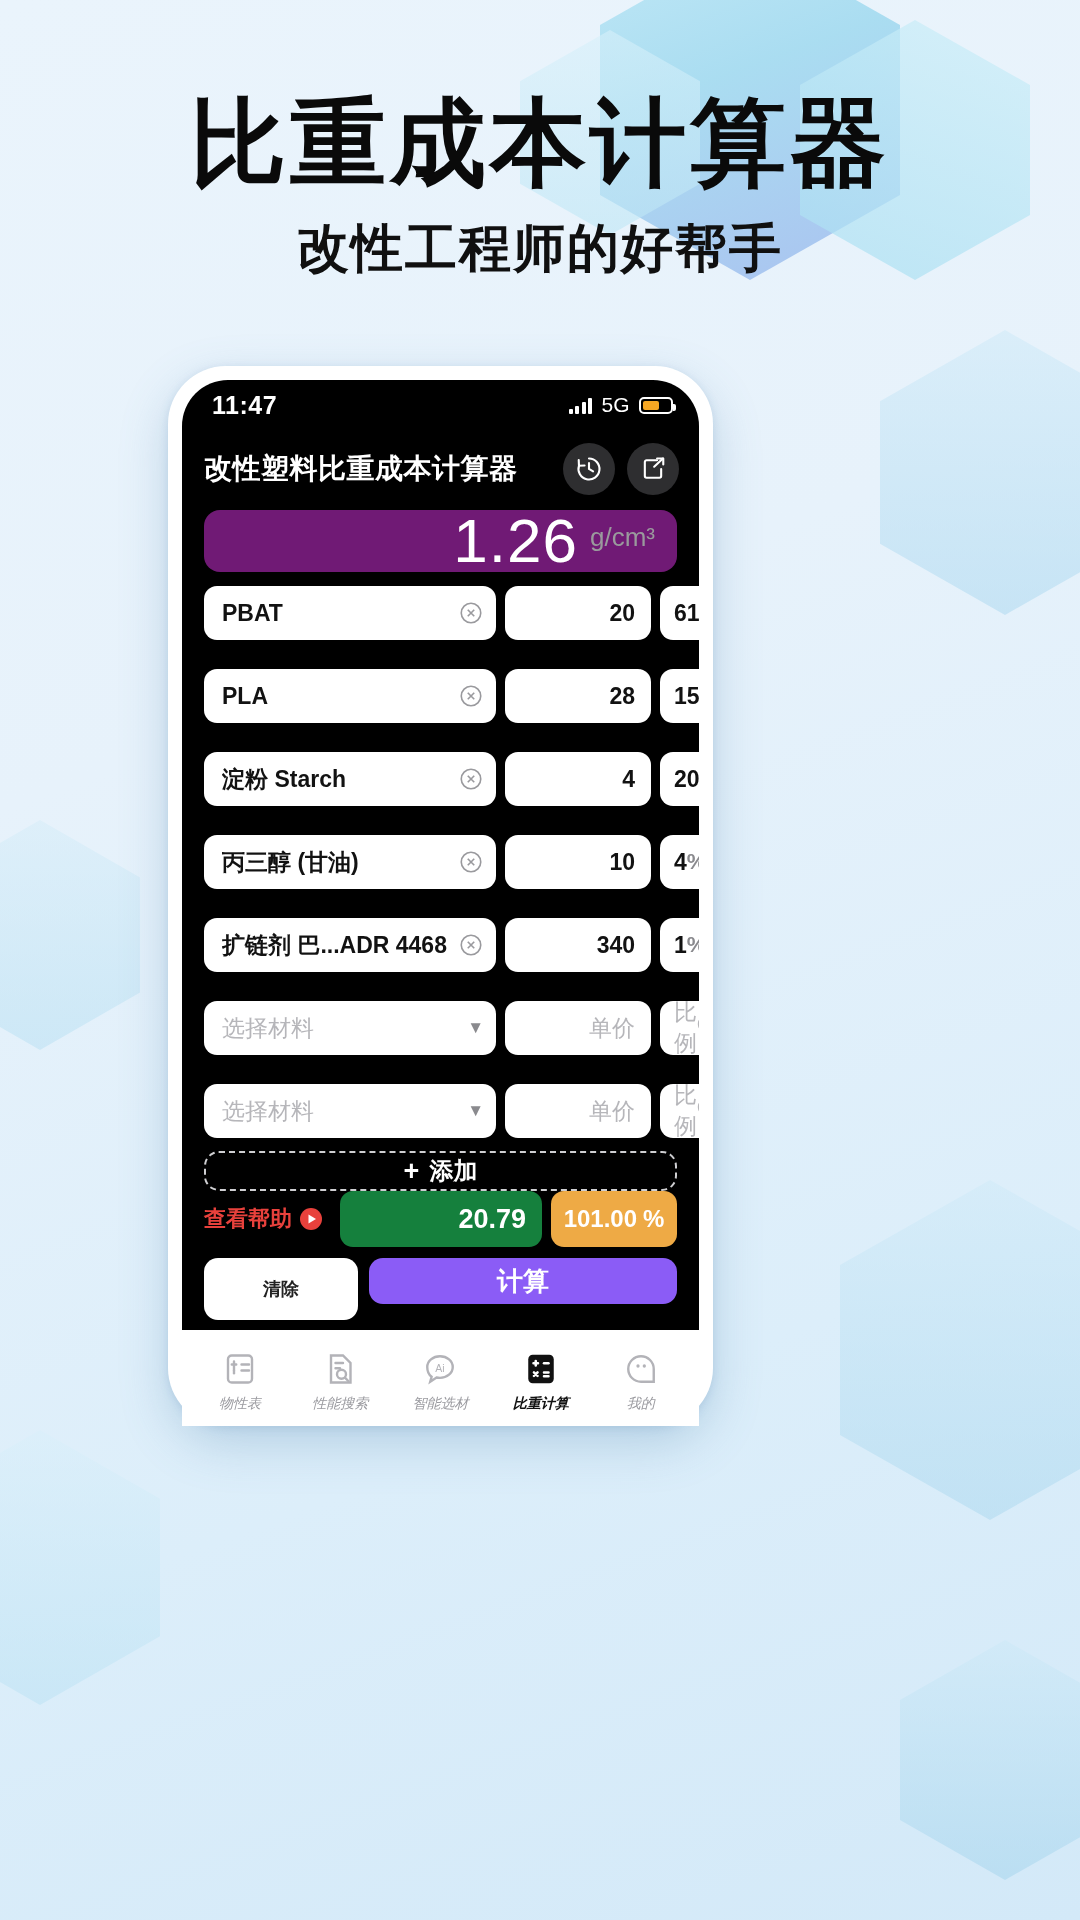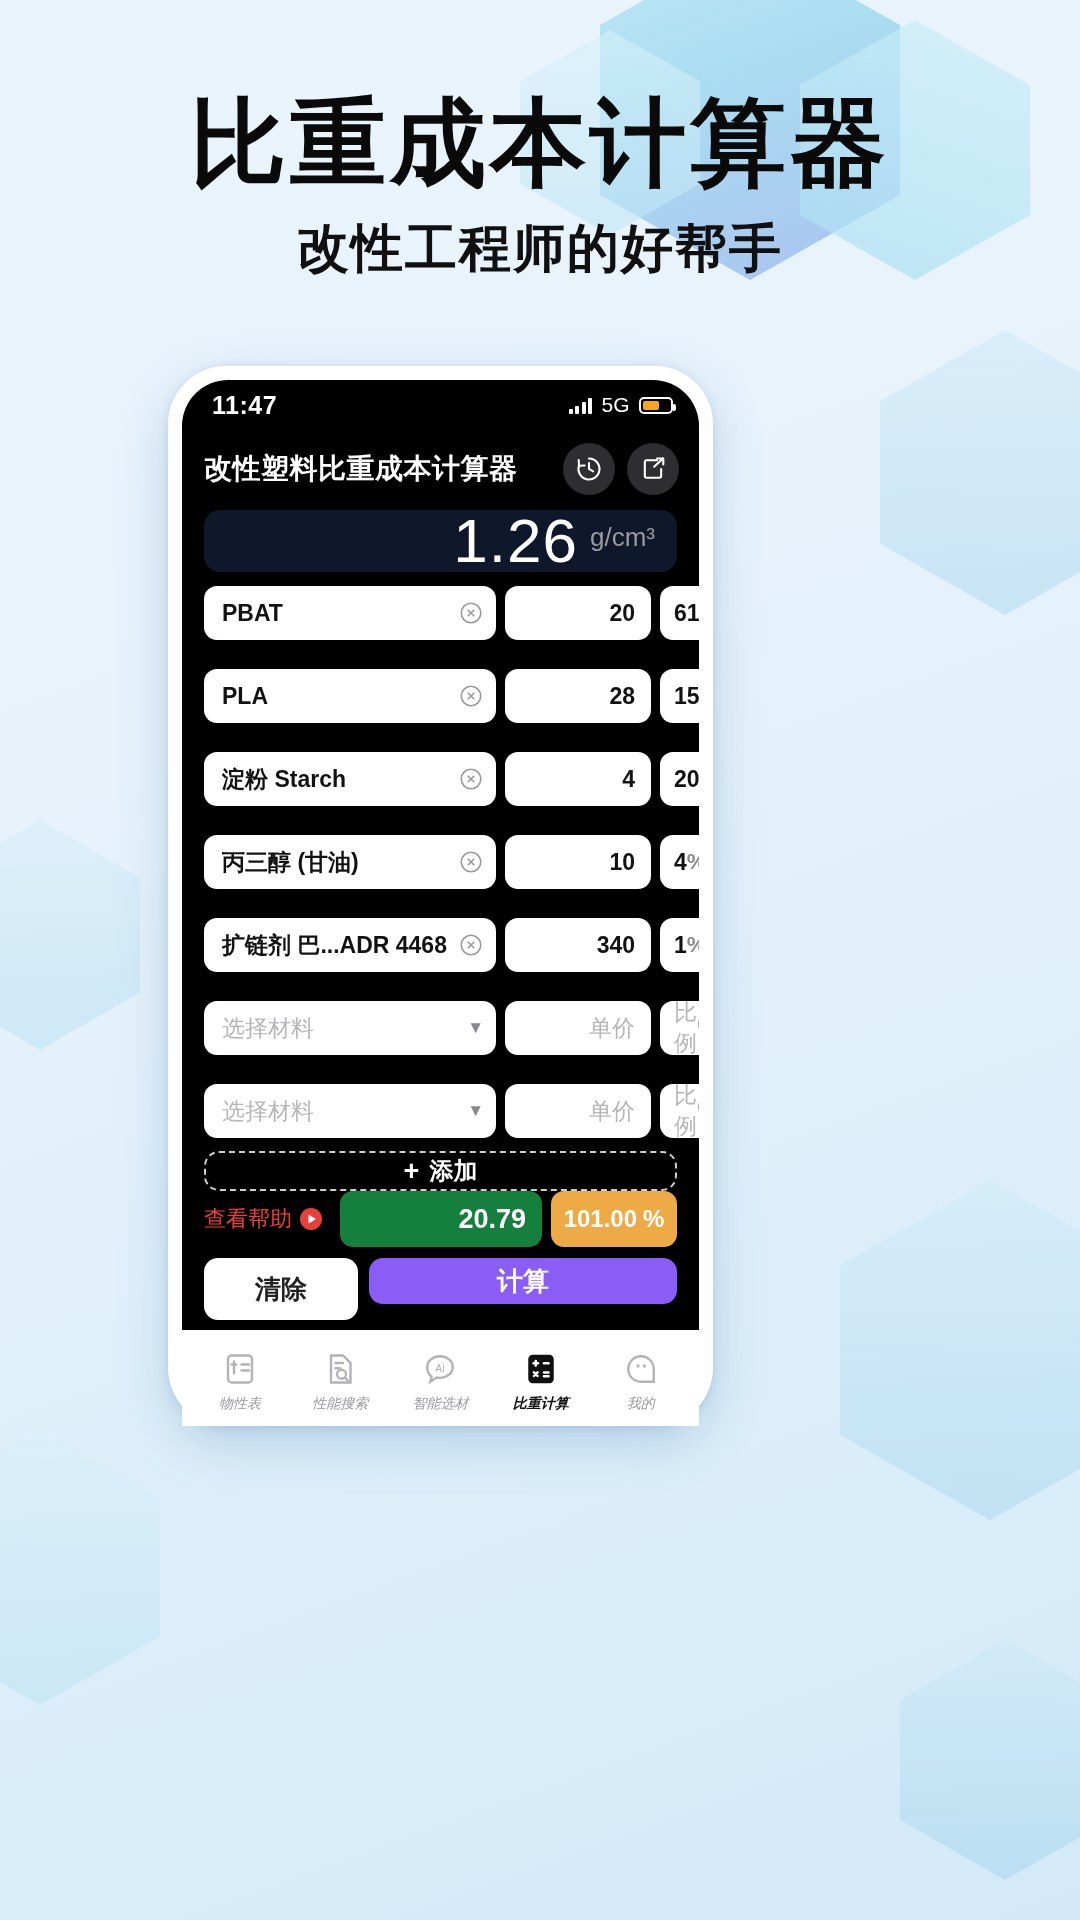--- a/index.html
+++ b/index.html
@@ -97,21 +97,21 @@
   .appbar-actions { display:flex; gap: 12px; }
   .circ-btn {
     width: 52px; height: 52px; border-radius: 50%;
     background: #2e2e30; display:flex; align-items:center; justify-content:center;
   }
   .circ-btn svg { width: 28px; height: 28px; }
 
   
   .display {
     margin: 2px 22px 0 22px;
-    background: #0f172a; border-radius: 16px;
+    background: #701a75; border-radius: 16px;
     height: 88px; display: flex; align-items: center; justify-content: flex-end;
     padding: 0 22px; gap: 12px;
   }
   .display-val { color:#fff; font-size: 62px; font-weight: 300; letter-spacing: 1px; line-height: 1; }
   .display-unit { color:#9a9a9d; font-size: 26px; font-weight: 400; padding-bottom: 8px; }
 
   
   .rows { padding: 14px 22px 0 22px; display: flex; flex-direction: column; gap: 29px; }
   .row { display: flex; gap: 9px; align-items: stretch; }
   .cell {
@@ -137,39 +137,39 @@
   .add-plus { font-size: 27px; font-weight: 700; }
 
   .spacer { flex: 1 1 auto; }
 
   
   .summary {
     display:flex; align-items:center; gap: 9px; padding: 0 22px; margin-bottom: 11px;
   }
   .help {
     flex: 0 0 auto; display:flex; align-items:center; gap: 7px;
-    color:#e8413c; font-size: 22px; font-weight: 400; padding-right: 8px;
+    color:#e8413c; font-size: 22px; font-weight: 700; padding-right: 8px;
   }
   .help-play { width: 24px; height: 24px; flex:0 0 24px; }
   .total-box {
     flex: 1 1 auto; background:#15803d; border-radius: 13px; height: 56px;
     display:flex; align-items:center; justify-content:flex-end; padding: 0 16px;
     color:#fff; font-size: 27px; font-weight: 600;
   }
   .pct-box {
     flex: 0 0 126px; background:#eeaa45; border-radius: 13px; height: 56px;
     display:flex; align-items:center; justify-content:center; gap: 6px;
     color:#fff; font-size: 24px; font-weight: 600;
   }
 
   .actions { display:flex; gap: 11px; padding: 0 22px 0 22px; margin-bottom: 10px; }
   .btn-clear {
     flex: 0 0 154px; height: 62px; background:#fff; border-radius: 14px;
     display:flex; align-items:center; justify-content:center;
-    color:#222; font-size: 26px; font-weight: 600;
+    color:#222; font-size: 18px; font-weight: 600;
   }
   .btn-calc {
     flex: 1 1 auto; height: 46px; background:#8b5cf6; border-radius: 14px;
     display:flex; align-items:center; justify-content:center;
     color:#fff; font-size: 26px; font-weight: 700;
   }
 
   
   .tabbar {
     flex: 0 0 96px; background:#fff;

